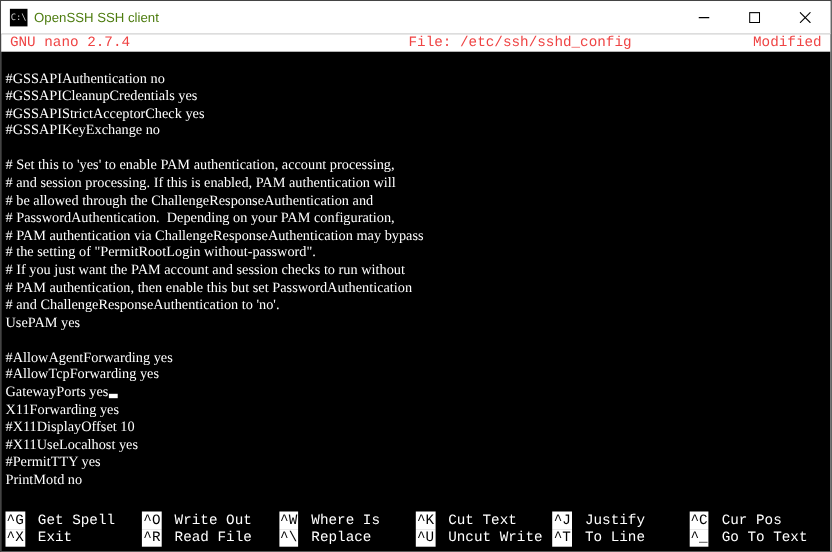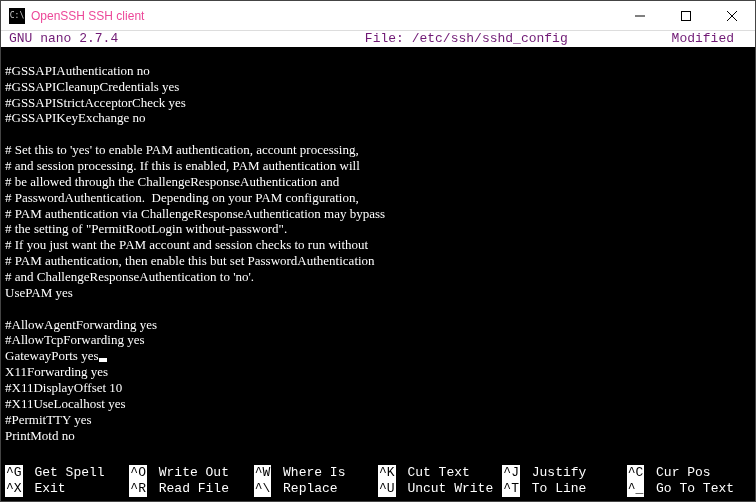--- a/index.html
+++ b/index.html
@@ -32,21 +32,21 @@
       display: inline-flex;
       align-items: center;
       justify-content: center;
       color: #ccc;
       font-size: 8px;
       font-family: monospace;
     }
     .titlebar-title {
       flex: 1;
       font-size: 12px;
-      color: #ec4899;
+      color: #4d7c0f;
     }
     .win-controls {
       display: flex;
       height: 100%;
     }
     .win-btn {
       width: 46px;
       height: 100%;
       display: flex;
       align-items: center;
@@ -60,30 +60,30 @@
       color: #fff;
       font-family: "Consolas", "Courier New", monospace;
       font-size: 13px;
       line-height: 1.22;
       height: calc(100% - 30px);
       position: relative;
       padding: 0;
     }
     .nano-header {
       background: #fff;
-      color: #701a75;
+      color: #ef4444;
       display: flex;
       width: 100%;
       height: 16px;
       align-items: center;
       white-space: pre;
     }
     .nano-header .left { padding-left: 8px; width: 260px; text-align: left; }
     .nano-header .center { flex: 1; text-align: center; }
-    .nano-header .right { padding-right: 21px; text-align: left; }
+    .nano-header .right { padding-right: 8px; text-align: left; }
     .content {
       padding: 0 4px;
       white-space: pre;
       font-family: Liberation Serif, serif;
     }
     .content-line { white-space: pre; }
     .cursor {
       background: #fff;
       display: inline-block;
       width: 8px;

